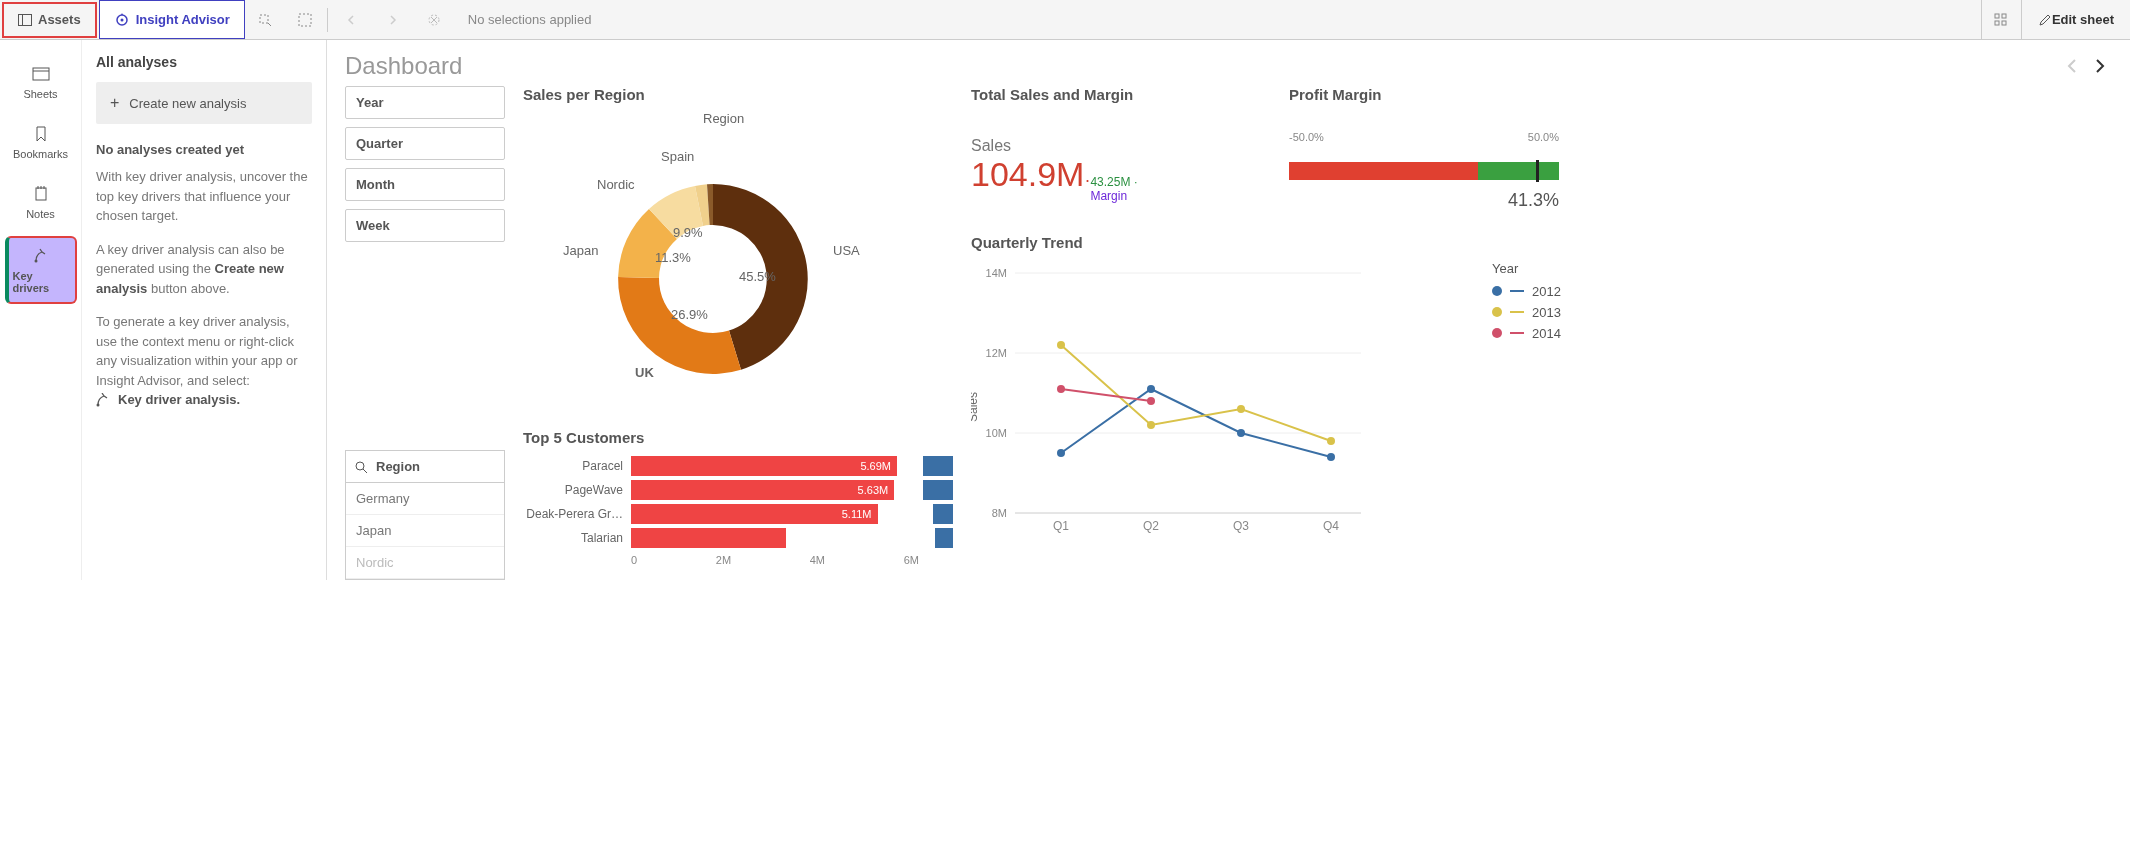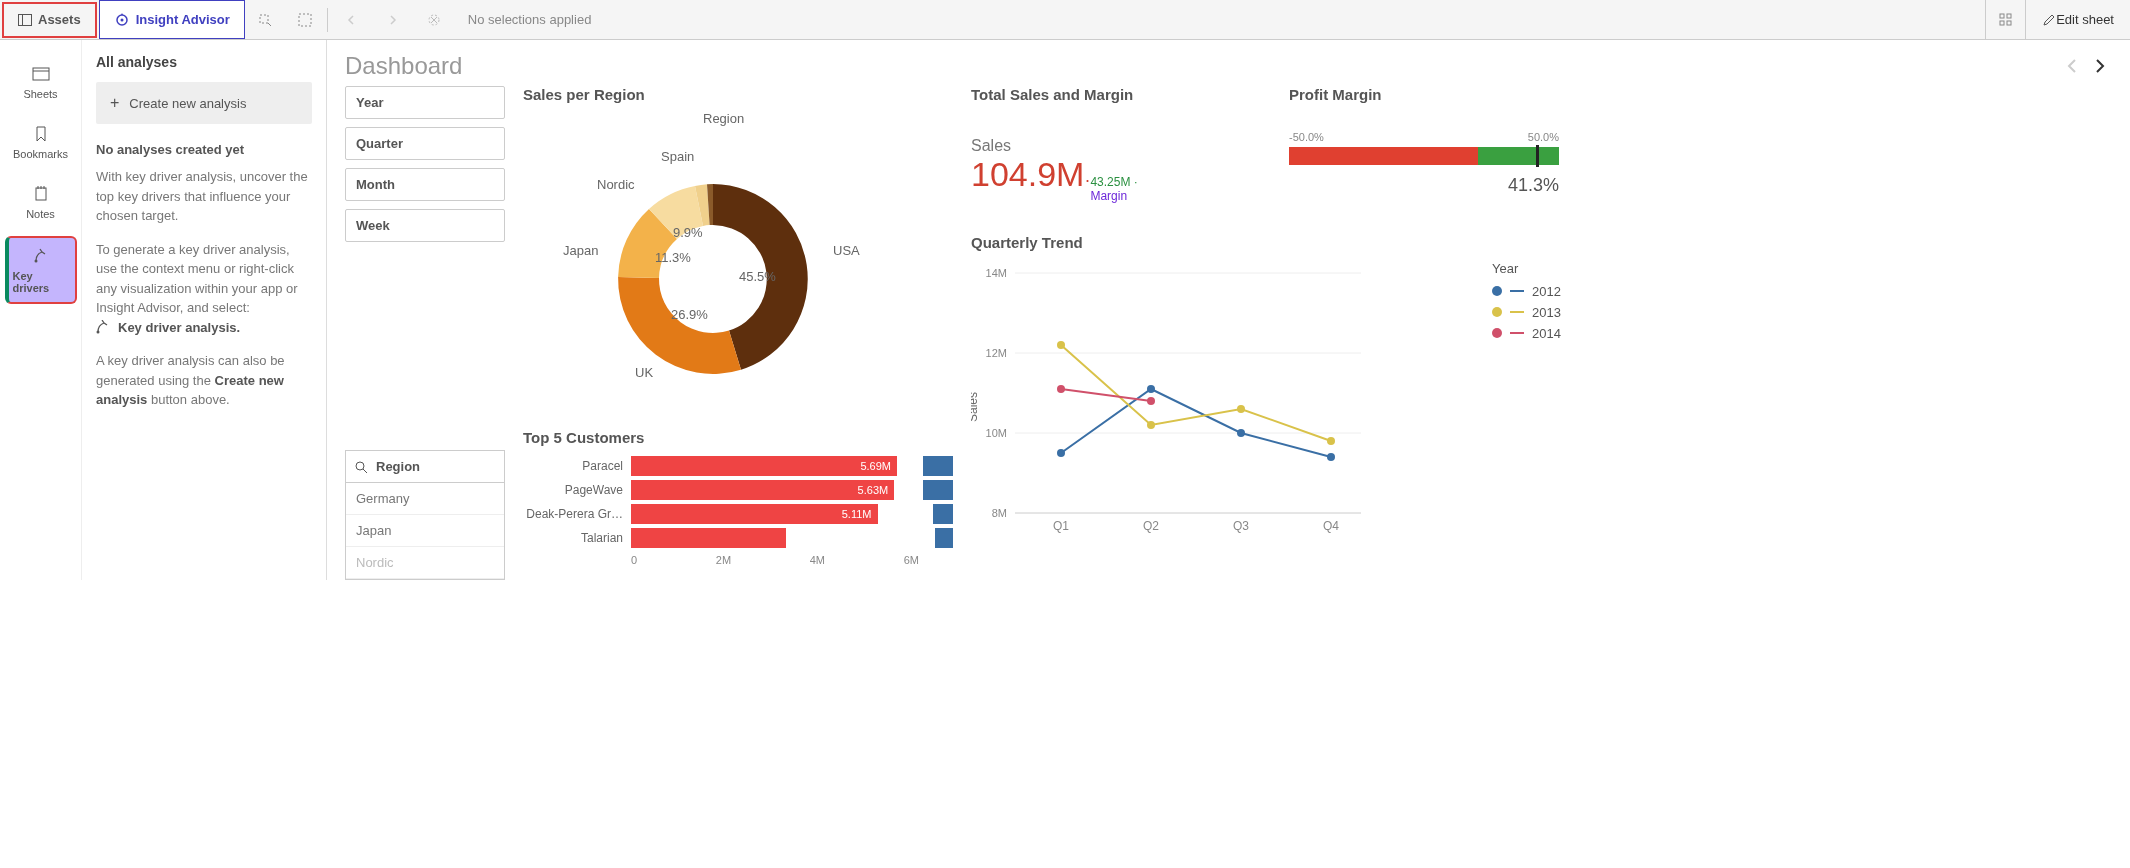--- a/index.html
+++ b/index.html
@@ -8,21 +8,21 @@
   
   .top-toolbar { display: flex; align-items: center; height: 40px; border-bottom: 1px solid #ccc; background: #f5f5f5; }
   .tb-item { display: flex; align-items: center; gap: 6px; padding: 0 14px; height: 100%; border-right: 1px solid #ccc; cursor: pointer; font-size: 13px; }
   .tb-item.no-border { border-right: none; }
   .assets-btn { border: 2px solid #e04040; border-radius: 0; height: 36px; margin: 2px 2px; font-weight: 600; color: #555; }
   .insight-btn { border: 1px solid #4040c0; background: #fff; color: #4040c0; font-weight: 600; }
   .tb-icon-only { width: 40px; justify-content: center; color: #888; border-right: none; padding: 0; }
   .tb-sep { width: 1px; background: #ccc; height: 24px; margin: 0 2px; }
   .no-sel { color: #888; }
   .tb-spacer { flex: 1; }
-  .edit-sheet { display: flex; align-items: center; padding: 0 16px; height: 100%; border-left: 1px solid #ccc; cursor: pointer; }
+  .edit-sheet { display: flex; align-items: center; padding: 0 16px; height: 100%; border-left: 1px solid #ccc; cursor: pointer; font-weight: bold; }
 
   .layout { display: flex; }
 
   
   .left-rail { width: 82px; display: flex; flex-direction: column; align-items: center; padding-top: 16px; gap: 8px; border-right: 1px solid #eee; }
   .rail-item { display: flex; flex-direction: column; align-items: center; gap: 4px; padding: 8px 4px; width: 72px; border-radius: 6px; cursor: pointer; font-size: 11px; color: #555; }
   .rail-item.selected { border: 2px solid #e04040; background: #c4b5fd; border-left: 4px solid #0a8a5f; font-weight: bold; }
   .rail-icon { width: 20px; height: 20px; display: flex; align-items: center; justify-content: center; }
 
   
@@ -72,21 +72,21 @@
   .kpi-val { font-size: 34px; color: #d04030; font-weight: 400; display: flex; align-items: baseline; }
   .kpi-sub { font-size: 12px; color: #2a9040; line-height: 1.2; }
   .kpi-sub .gray { color: #6d28d9; }
 
   
   .qt-title { font-size: 15px; font-weight: 700; color: #555; margin-top: 30px; margin-bottom: 6px; }
   .qt-wrap { position: relative; width: 490px; height: 280px; }
 
   
   .pm-col {}
-  .pm-scale { display: flex; justify-content: space-between; font-size: 11px; color: #888; margin-top: 28px; margin-bottom: 4px; }
+  .pm-scale { display: flex; justify-content: space-between; font-size: 11px; color: #888; margin-top: 28px; margin-bottom: 19px; }
   .pm-bar { position: relative; height: 18px; display: flex; }
   .pm-seg-red { flex: 1; background: #e04030; }
   .pm-seg-green { width: 30%; background: #3aa040; position: relative; }
   .pm-marker { position: absolute; top: -2px; bottom: -2px; width: 3px; background: #222; }
   .pm-val { text-align: right; font-size: 18px; color: #555; margin-top: 10px; }
 
   
   .line-legend { position: absolute; right: -100px; top: 4px; font-size: 13px; color: #555; }
   .line-legend .lg-title { margin-bottom: 8px; }
   .line-legend .lg-item { display: flex; align-items: center; gap: 8px; margin-bottom: 6px; cursor: pointer; }
@@ -210,35 +210,35 @@
   </div>
 
   <div class="analyses-panel">
     <h3>All analyses</h3>
     <button class="create-btn">
       <span style="font-size:16px;font-weight:400;">+</span>
       <span>Create new analysis</span>
     </button>
     <div class="subhead">No analyses created yet</div>
     <div class="body-text">With key driver analysis, uncover the top key drivers that influence your chosen target.</div>
+    <div class="body-text">
+      <span>A key driver analysis can also be generated using the </span><b>Create new analysis</b><span> button above.</span>
+    </div>
     <div class="body-text">
       <span>To generate a key driver analysis, use the context menu or right-click any visualization within your app or Insight Advisor, and select:</span><br>
       <span class="kd-label">
         <span>
           <svg width="16" height="14">
               <path d="M 2 12 Q 2 5 8 3 L 11 5 M 8 3 L 6 0" fill="none" stroke="#555" stroke-width="1.3"></path>
               <circle cx="2" cy="12" r="1.5" fill="#555"></circle>
             </svg>
         </span>
         <b>Key driver analysis.</b>
       </span>
     </div>
-    <div class="body-text">
-      <span>A key driver analysis can also be generated using the </span><b>Create new analysis</b><span> button above.</span>
-    </div>
   </div>
 
   <div class="main">
     <div class="dash-header">
       <div class="dash-title">Dashboard</div>
       <div class="nav-arrow disabled">
         <svg width="12" height="16">
             <path d="M 9 2 L 3 8 L 9 14" fill="none" stroke="#ccc" stroke-width="2"></path>
           </svg>
       </div>
@@ -283,21 +283,21 @@
               <path d="M 0 -95 A 95 95 0 0 1 28 90.7 L 16 51.5 A 54 54 0 0 0 0 -54 Z" fill="#5e2f0d"></path>
               <path d="M 28 90.7 A 95 95 0 0 1 -94.9 -2 L -54 -1 A 54 54 0 0 0 16 51.5 Z" fill="#e27a17"></path>
               <path d="M -94.9 -2 A 95 95 0 0 1 -64 -70 L -36 -40 A 54 54 0 0 0 -54 -1 Z" fill="#f3b24a"></path>
               <path d="M -64 -70 A 95 95 0 0 1 -18 -93 L -10 -53 A 54 54 0 0 0 -36 -40 Z" fill="#f7dca0"></path>
               <path d="M -18 -93 A 95 95 0 0 1 -6 -94.8 L -3.4 -53.9 A 54 54 0 0 0 -10 -53 Z" fill="#f0d08c"></path>
               <path d="M -6 -94.8 A 95 95 0 0 1 0 -95 L 0 -54 A 54 54 0 0 0 -3.4 -53.9 Z" fill="#8a5a2a"></path>
             </g>
           </svg>
           <div class="donut-label" style="top:134px;left:310px;">USA</div>
           <div class="donut-label" style="top:160px;left:216px;">45.5%</div>
-          <div class="donut-label" style="top:256px;left:112px;">UK</div>
+          <div class="donut-label" style="top:256px;left:112px;font-weight:bold;">UK</div>
           <div class="donut-label" style="top:198px;left:148px;">26.9%</div>
           <div class="donut-label" style="top:134px;left:40px;">Japan</div>
           <div class="donut-label" style="top:141px;left:132px;">11.3%</div>
           <div class="donut-label" style="top:68px;left:74px;">Nordic</div>
           <div class="donut-label" style="top:116px;left:150px;">9.9%</div>
           <div class="donut-label" style="top:40px;left:138px;">Spain</div>
         </div>
 
         <div class="card-title">Top 5 Customers</div>
         <div class="top5">

